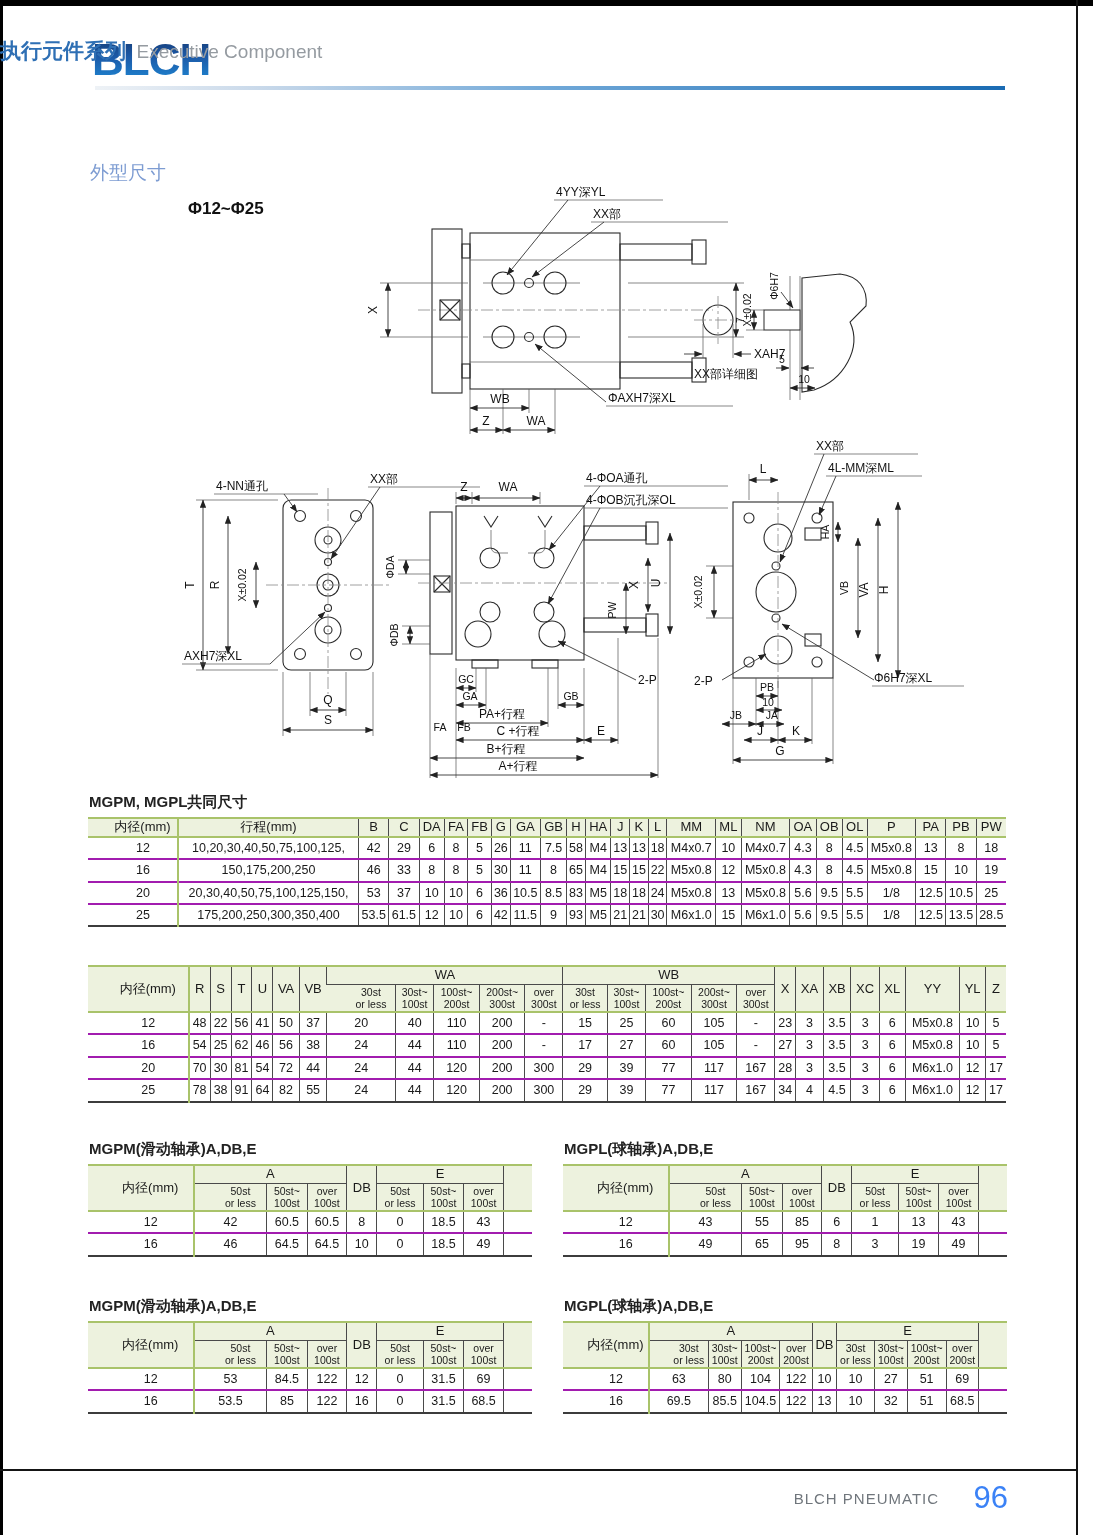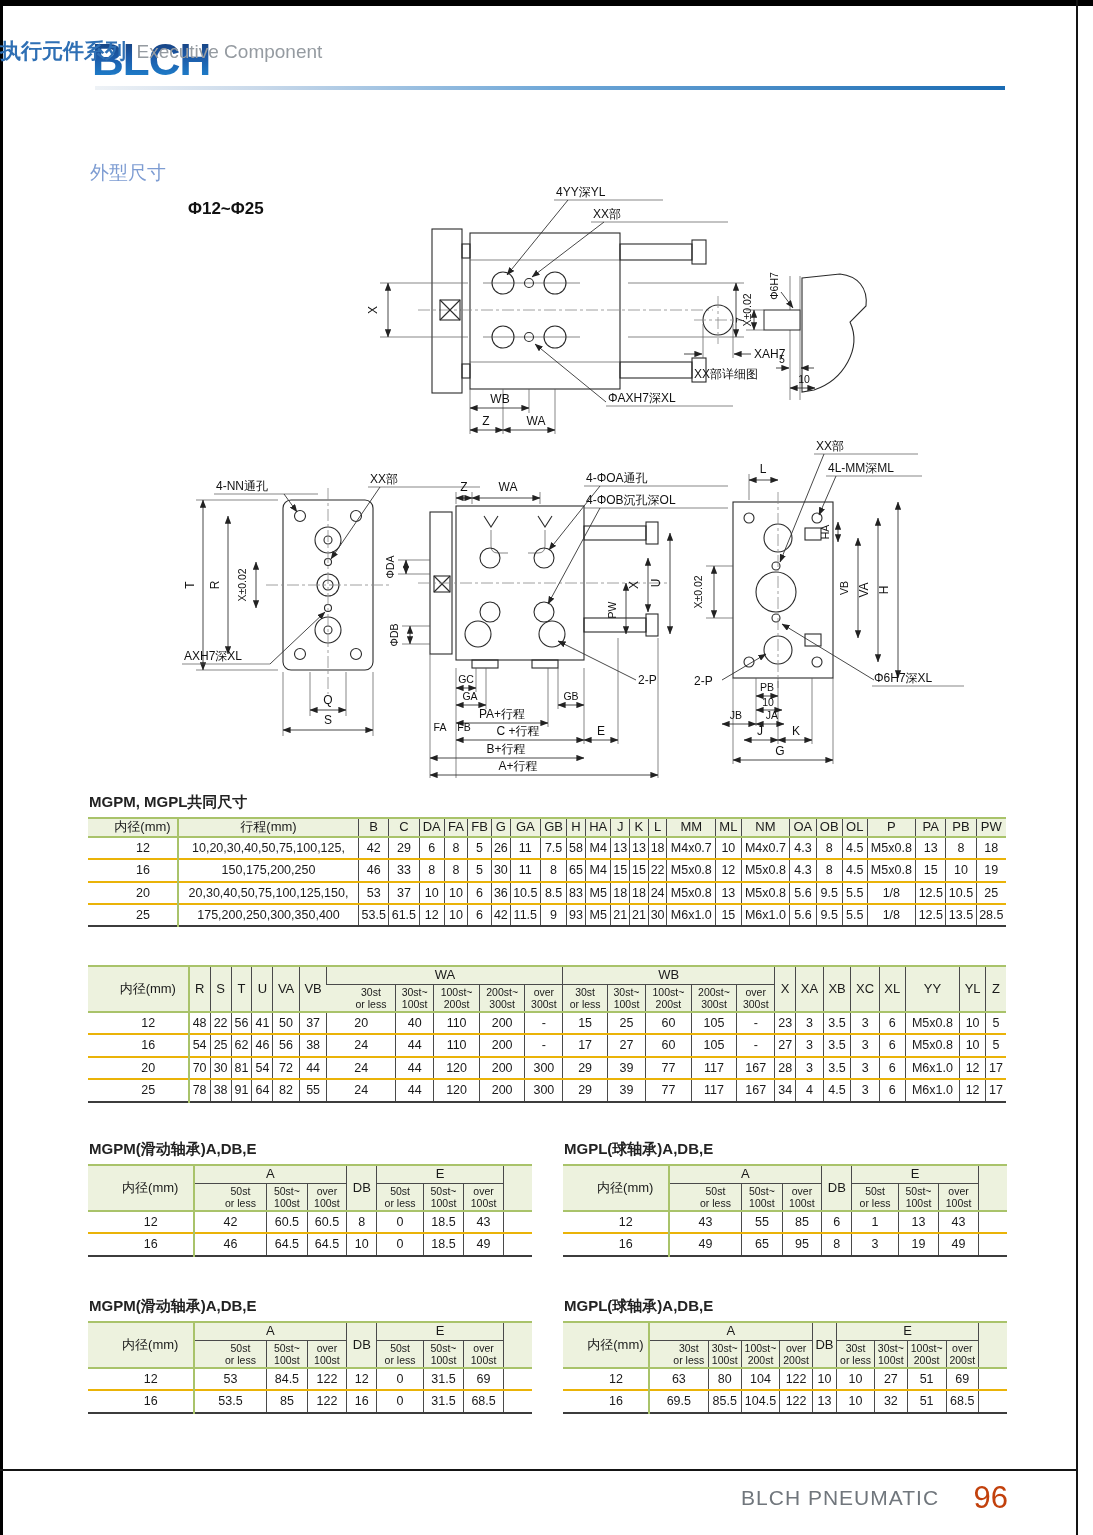--- a/index.html
+++ b/index.html
@@ -31,34 +31,34 @@
   .tbl-title{font-size:15px;color:#222;margin:0 0 5px 1px;font-weight:bold;}
   table{border-collapse:collapse;width:100%;background:#fff;
         border-top:2.4px solid #a9c36a;border-bottom:2.4px solid #3c3c3c;}
   thead{border-bottom:2.4px solid #a9c36a;}
   th{background:#edf2de;font-weight:normal;font-size:13px;}
   th,td{border-left:1.4px solid #4a4a4a;padding:1px 2px;text-align:center;
         white-space:pre-line;line-height:1.15;}
   td{font-size:12.5px;white-space:nowrap;padding:3px 1px;}
   th:first-child,td:first-child{border-left:none;padding-left:22px;}
   thead tr+tr th{border-top:1.3px solid #4a4a4a;font-size:10.5px;}
-  tbody tr+tr{border-top:2px solid #eab308;}
+  tbody tr+tr{border-top:2px solid #a21caf;}
   .gz{border-right:2.2px solid #a9c36a;}
   .fillc{width:24px;}
   .t1{left:88px;top:793px;width:918px;}
   .t2{left:88px;top:965px;width:918px;}
   .t3{left:88px;top:1140px;width:444px;}
   .t4{left:563px;top:1140px;width:444px;}
   .t5{left:88px;top:1297px;width:444px;}
   .t6{left:563px;top:1297px;width:444px;}
 
   .footer-line{position:absolute;top:1469px;left:0;width:1078px;height:2px;background:#151515;}
   .footer{position:absolute;top:1480px;left:0;width:1008px;text-align:right;white-space:nowrap;}
-  .f-brand{color:#70767c;font-size:21px;letter-spacing:1px;vertical-align:middle;}
-  .f-page{color:#c2410c;font-size:31px;margin-left:30px;vertical-align:middle;}
+  .f-brand{color:#70767c;font-size:15px;letter-spacing:1px;vertical-align:middle;}
+  .f-page{color:#3b82f6;font-size:31px;margin-left:30px;vertical-align:middle;}
 </style>
 </head>
 <body>
 
 <div class="page">
   <div class="edge-top"></div>
   <div class="edge-left"></div>
   <div class="edge-right"></div>
 
   <svg class="logo" width="175" height="50" viewBox="0 0 175 50">

